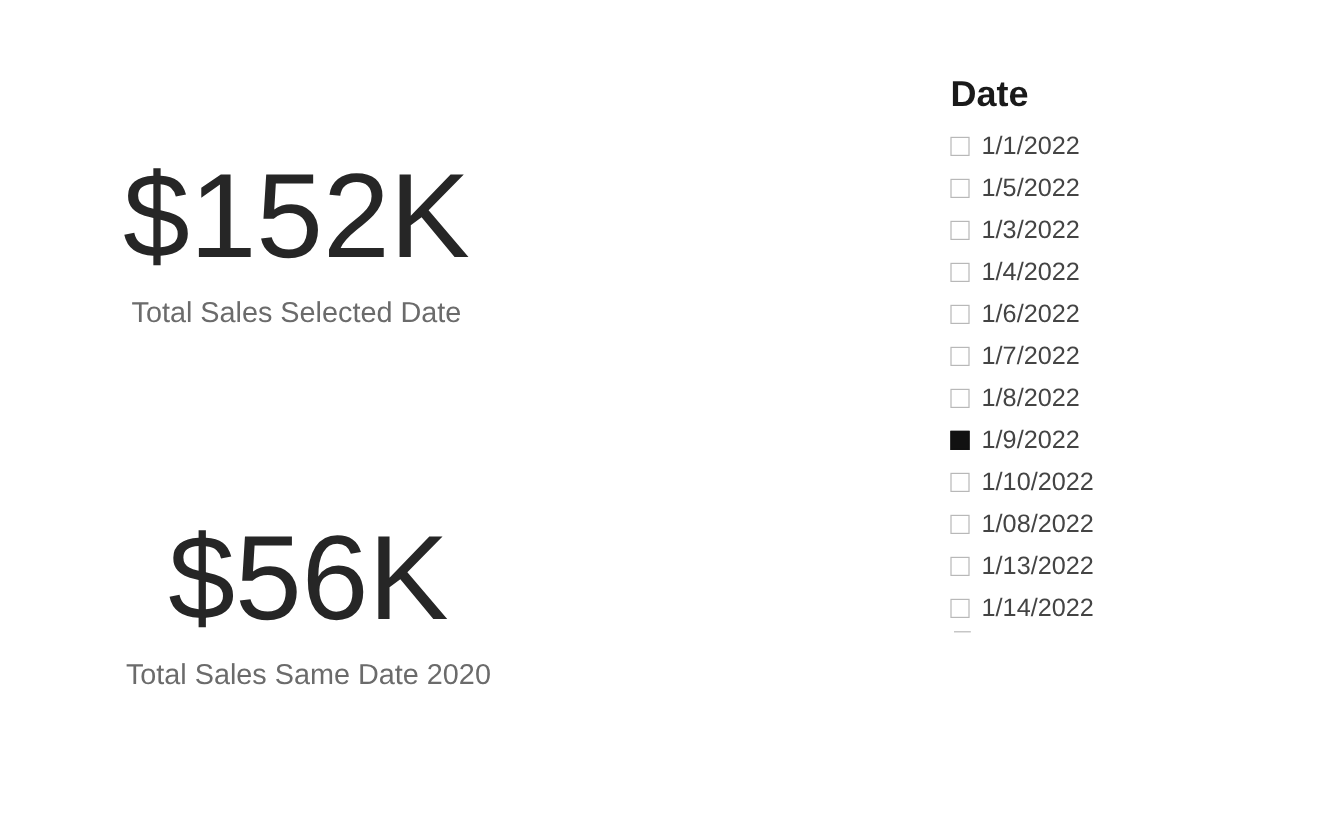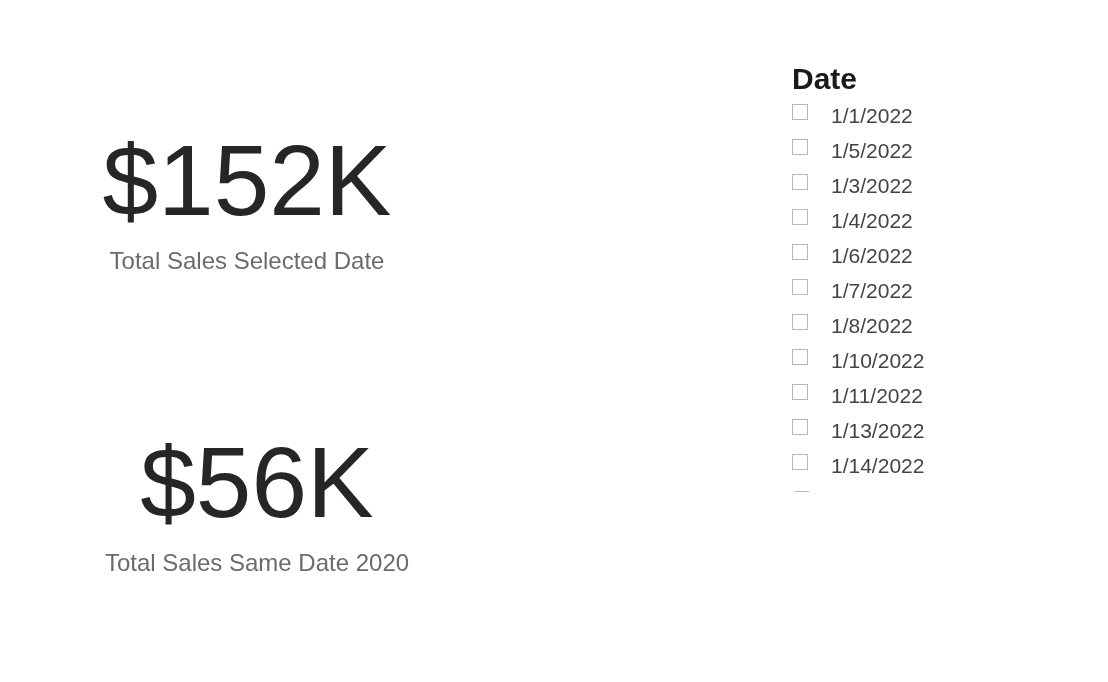--- a/index.html
+++ b/index.html
@@ -51,21 +51,22 @@
     font-family: "Segoe UI", Arial, sans-serif;
   }
   .slicer-title {
     font-size: 30px;
     font-weight: 600;
     color: #1a1a1a;
     margin-bottom: 8px;
   }
   .slicer-item {
     display: flex;
-    gap: 23px;
+    align-items: center;
+    gap: 10px;
     height: 35px;
     cursor: pointer;
   }
   .slicer-checkbox {
     width: 16px;
     height: 16px;
     border: 1px solid #b8b8b8;
     box-sizing: border-box;
     background: #ffffff;
     flex: 0 0 auto;
@@ -128,26 +129,30 @@
         </div>
         <div class="slicer-item">
           <span class="slicer-checkbox"></span>
           <span class="slicer-label">1/7/2022</span>
         </div>
         <div class="slicer-item">
           <span class="slicer-checkbox"></span>
           <span class="slicer-label">1/8/2022</span>
         </div>
         <div class="slicer-item">
+          <span class="slicer-checkbox checked"></span>
+          <span class="slicer-label">1/9/2022</span>
+        </div>
+        <div class="slicer-item">
           <span class="slicer-checkbox"></span>
           <span class="slicer-label">1/10/2022</span>
         </div>
         <div class="slicer-item">
           <span class="slicer-checkbox"></span>
-          <span class="slicer-label">1/11/2022</span>
+          <span class="slicer-label">1/08/2022</span>
         </div>
         <div class="slicer-item">
           <span class="slicer-checkbox"></span>
           <span class="slicer-label">1/13/2022</span>
         </div>
         <div class="slicer-item">
           <span class="slicer-checkbox"></span>
           <span class="slicer-label">1/14/2022</span>
         </div>
       </div>

